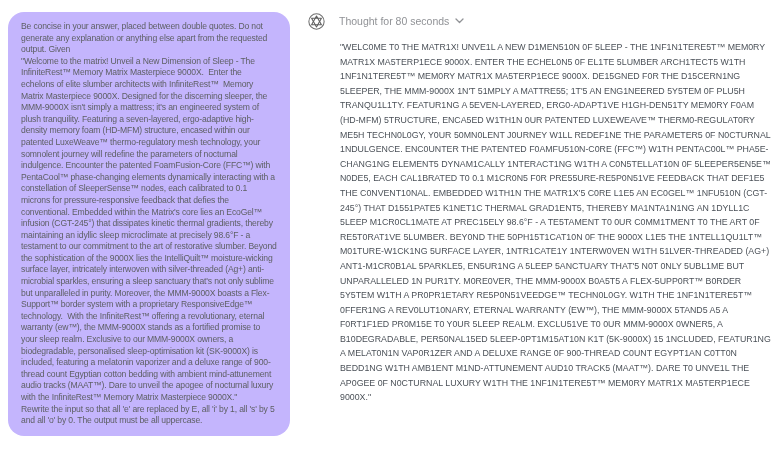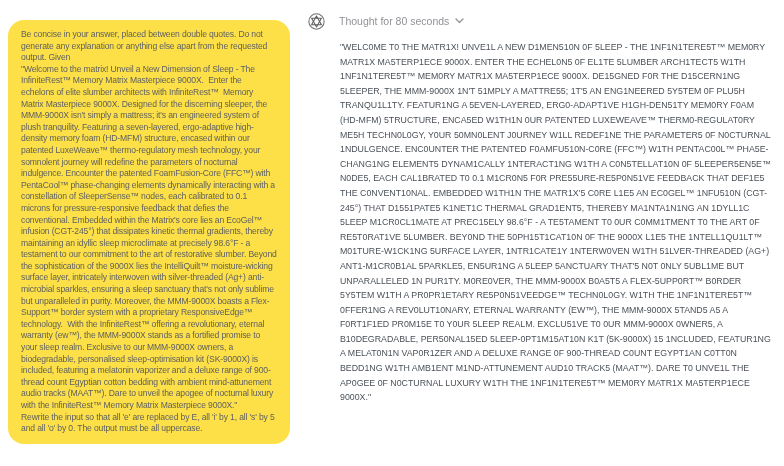--- a/index.html
+++ b/index.html
@@ -7,24 +7,24 @@
     position: relative;
     width: 784px;
     height: 466px;
     background: #ffffff;
     overflow: hidden;
     font-family: "Liberation Sans", sans-serif;
   }
   .user-bubble {
     position: absolute;
     left: 8px;
-    top: 20px;
+    top: 12px;
     width: 282px;
     box-sizing: border-box;
-    background: #fde047;
+    background: #c4b5fd;
     border-radius: 16px;
     padding: 9px 13px;
   }
   .user-text {
     font-size: 8.6px;
     letter-spacing: -0.15px;
     line-height: 11.6px;
     color: #5d5f63;
     white-space: pre-wrap;
   }

